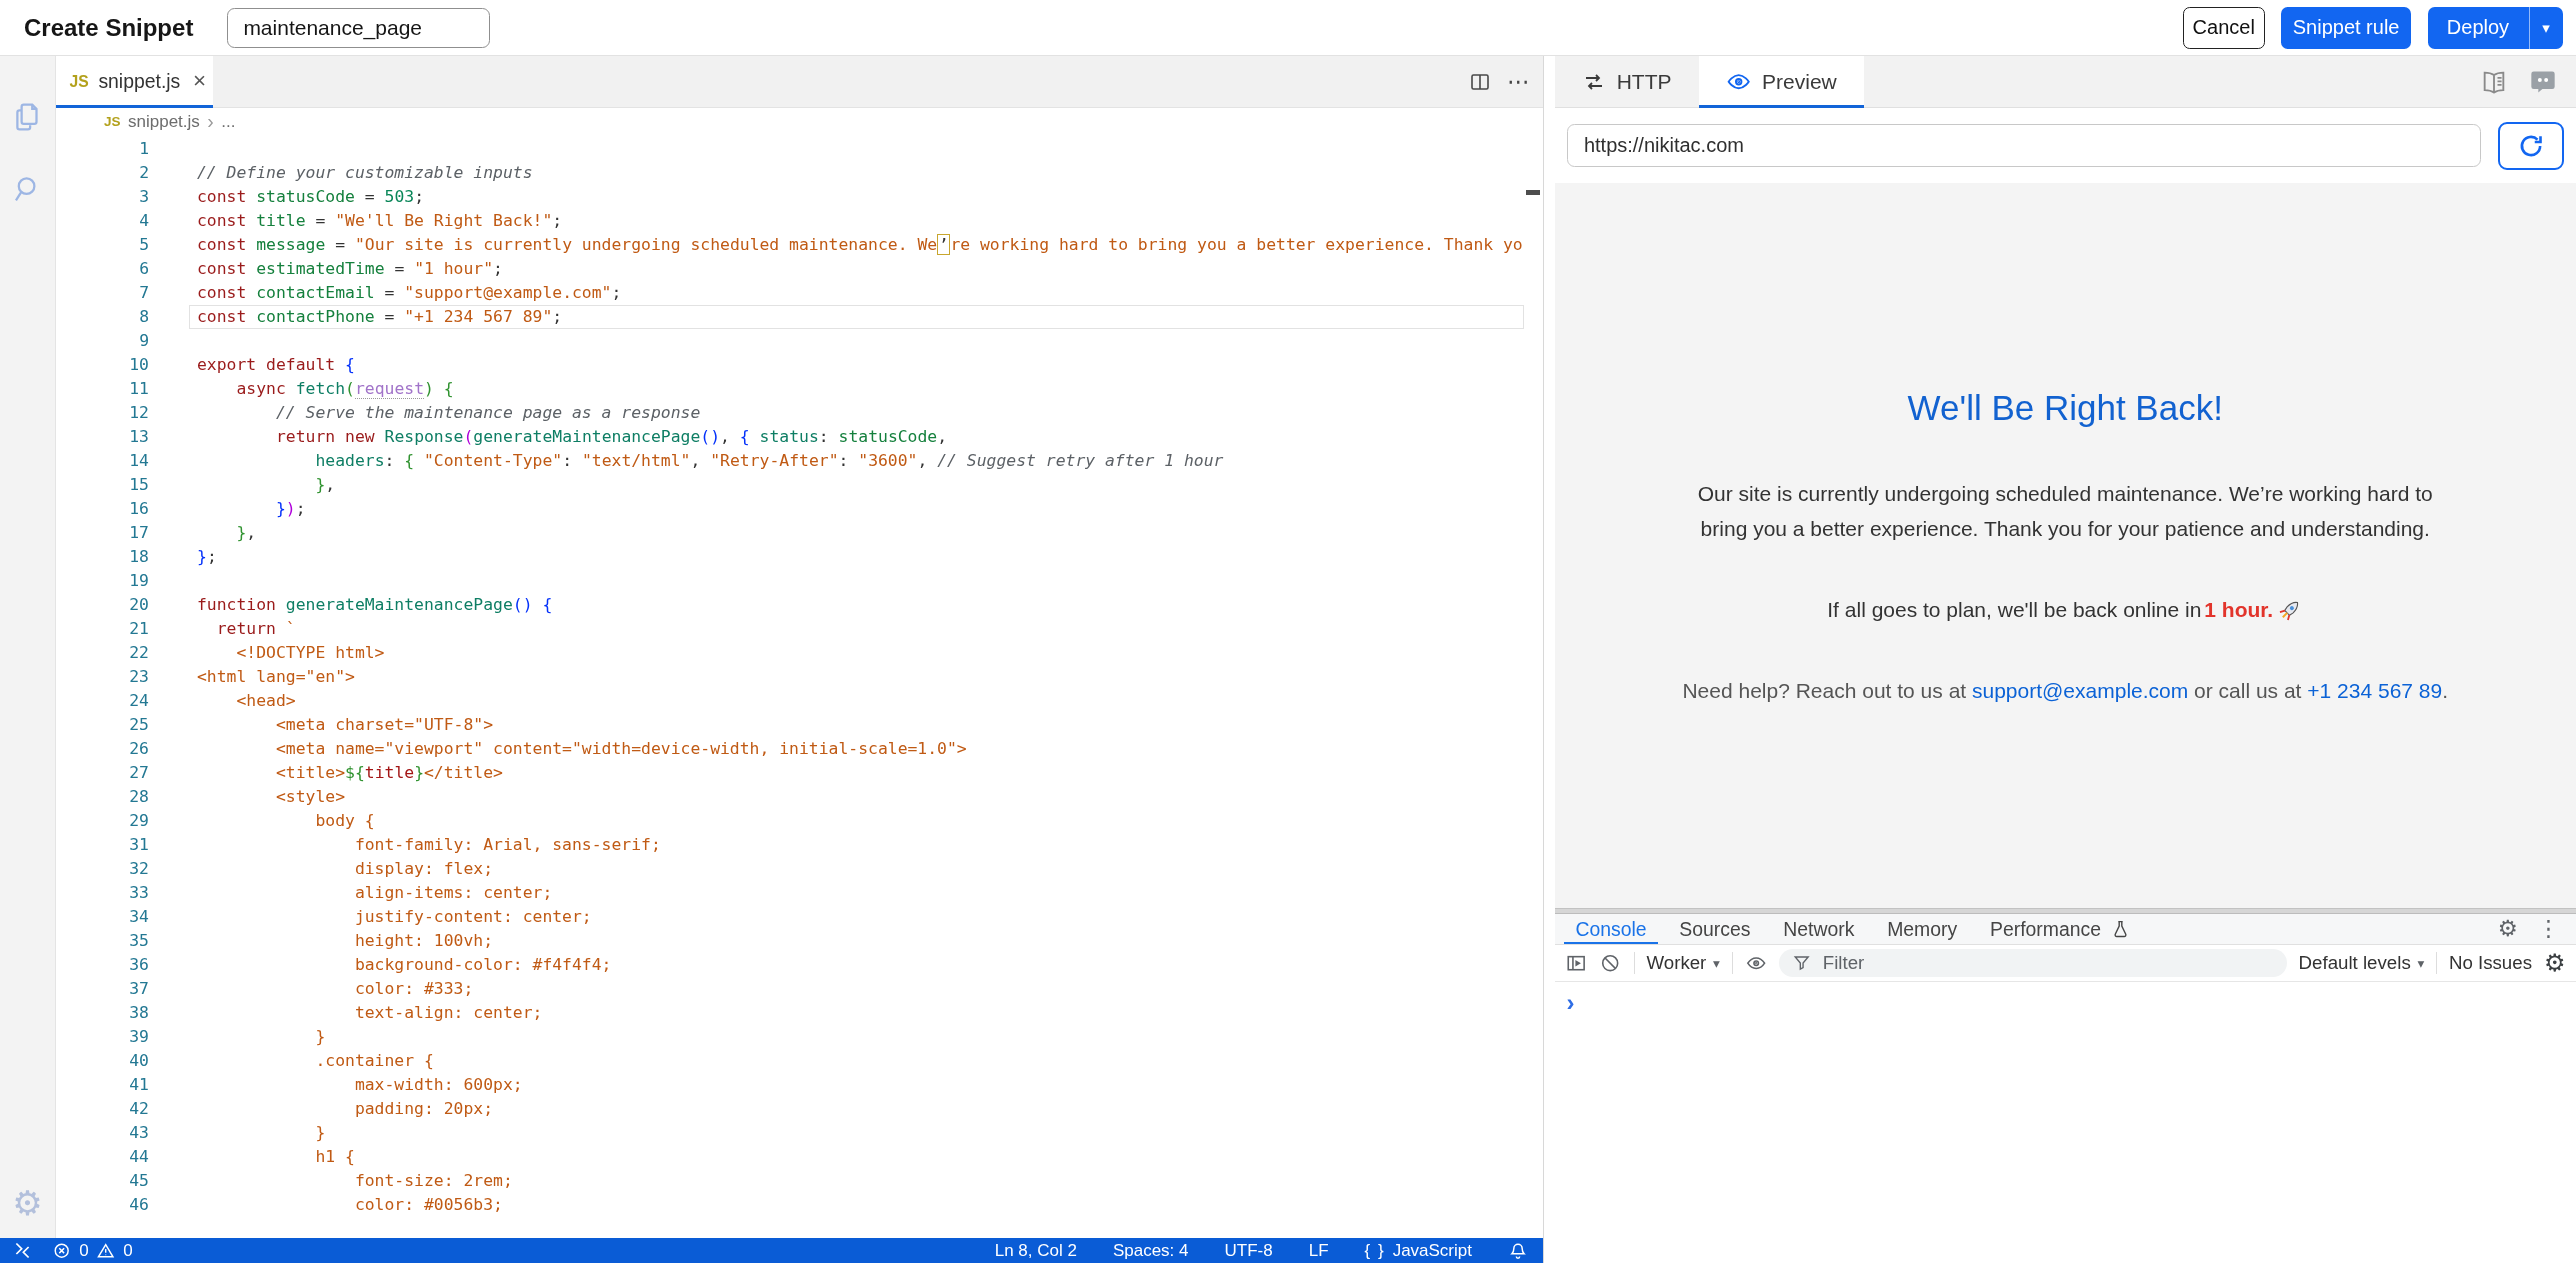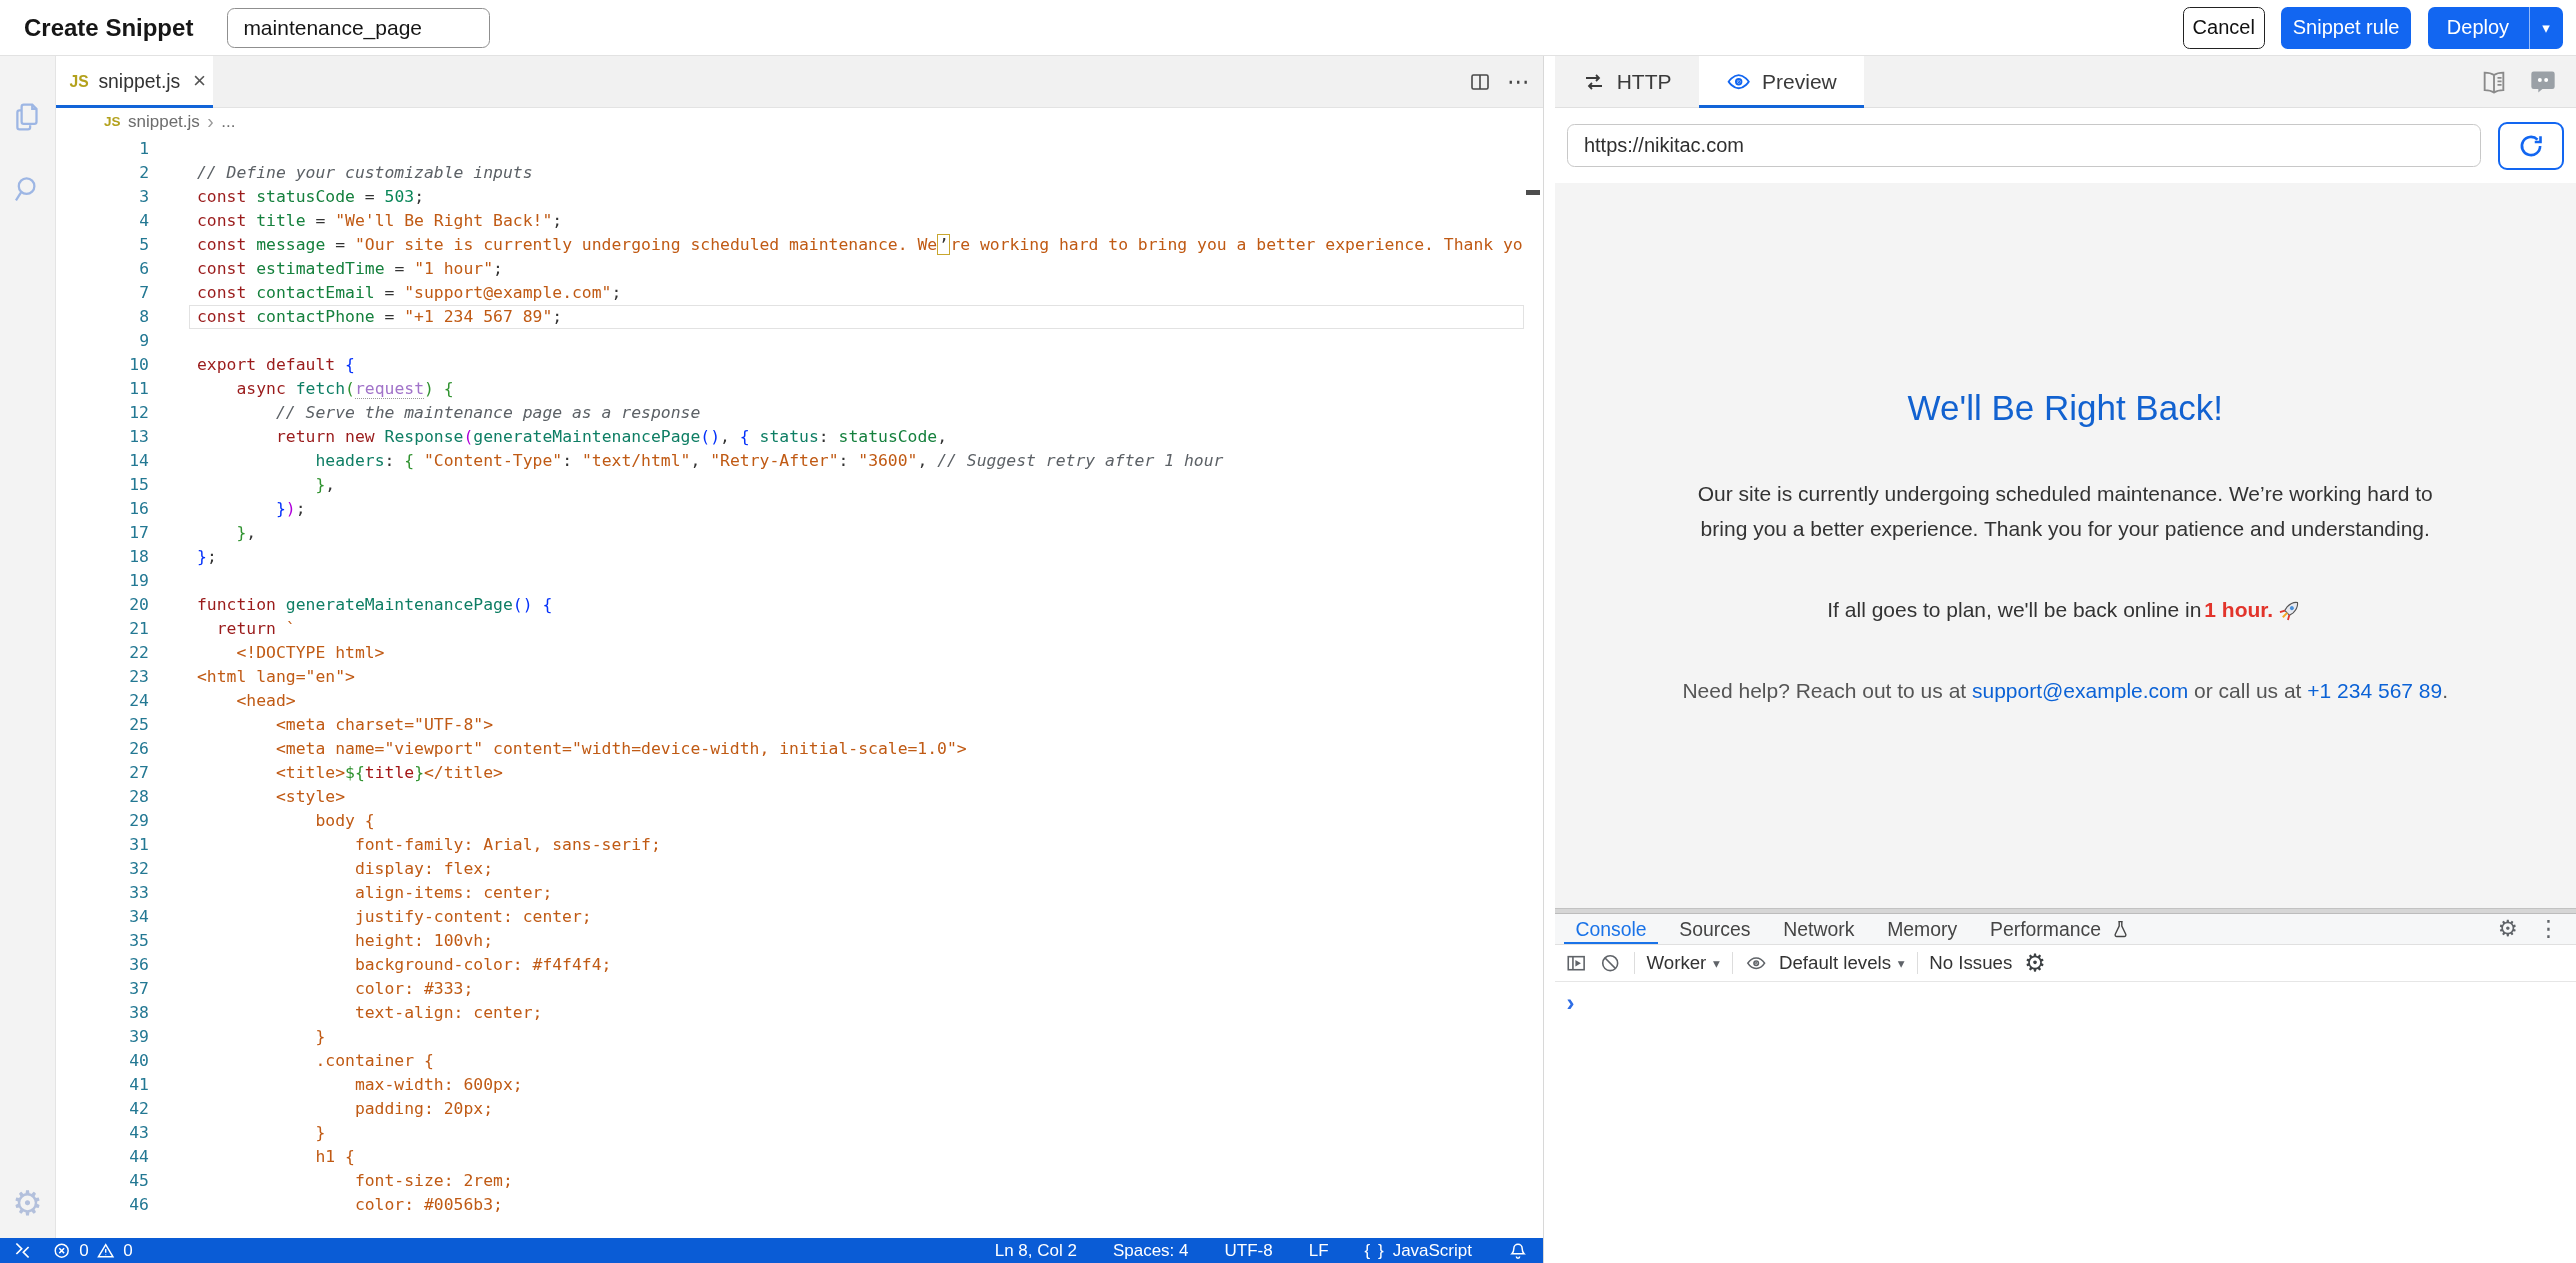--- a/index.html
+++ b/index.html
@@ -538,20 +538,28 @@
           <span class="dt-caret">▾</span>
         </span>
         <span class="dt-sep"></span>
         <span>
           <svg width="22.4" height="22.4" viewBox="0 0 24 24" fill="none" stroke="#5f6368" stroke-width="1.7">
             <path d="M3 12s3.6-5.6 9-5.6S21 12 21 12s-3.6 5.6-9 5.6S3 12 3 12z"></path>
               <circle cx="12" cy="12" r="2.4"></circle>
               <circle cx="12" cy="12" r="0.4"></circle>
           </svg>
         </span>
+        <div class="filter-pill">
+          <span>
+            <svg width="19.4" height="19.4" viewBox="0 0 24 24" fill="none" stroke="#5f6368" stroke-width="1.7">
+              <path d="M4 5h16l-6.3 7.3V18l-3.4 2v-7.7z"></path>
+            </svg>
+          </span>
+          <input class="filter-input" placeholder="Filter" style="">
+        </div>
         <span class="dt-select">
           <span>Default levels</span>
           <span class="dt-caret">▾</span>
         </span>
         <span class="dt-sep"></span>
         <span class="dt-label">No Issues</span>
         <span class="dt-glyph" style="font-size:24px;color:#3c4043">⚙</span>
       </div>
 
       <div class="dt-console">

